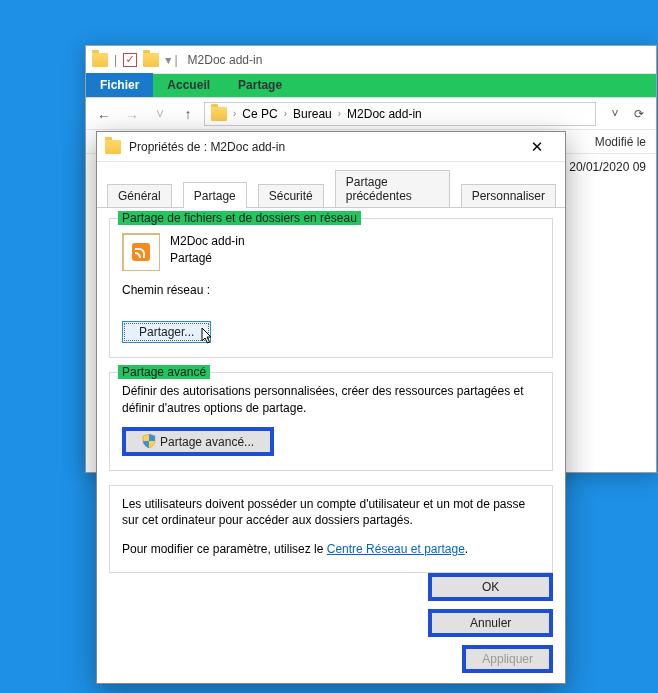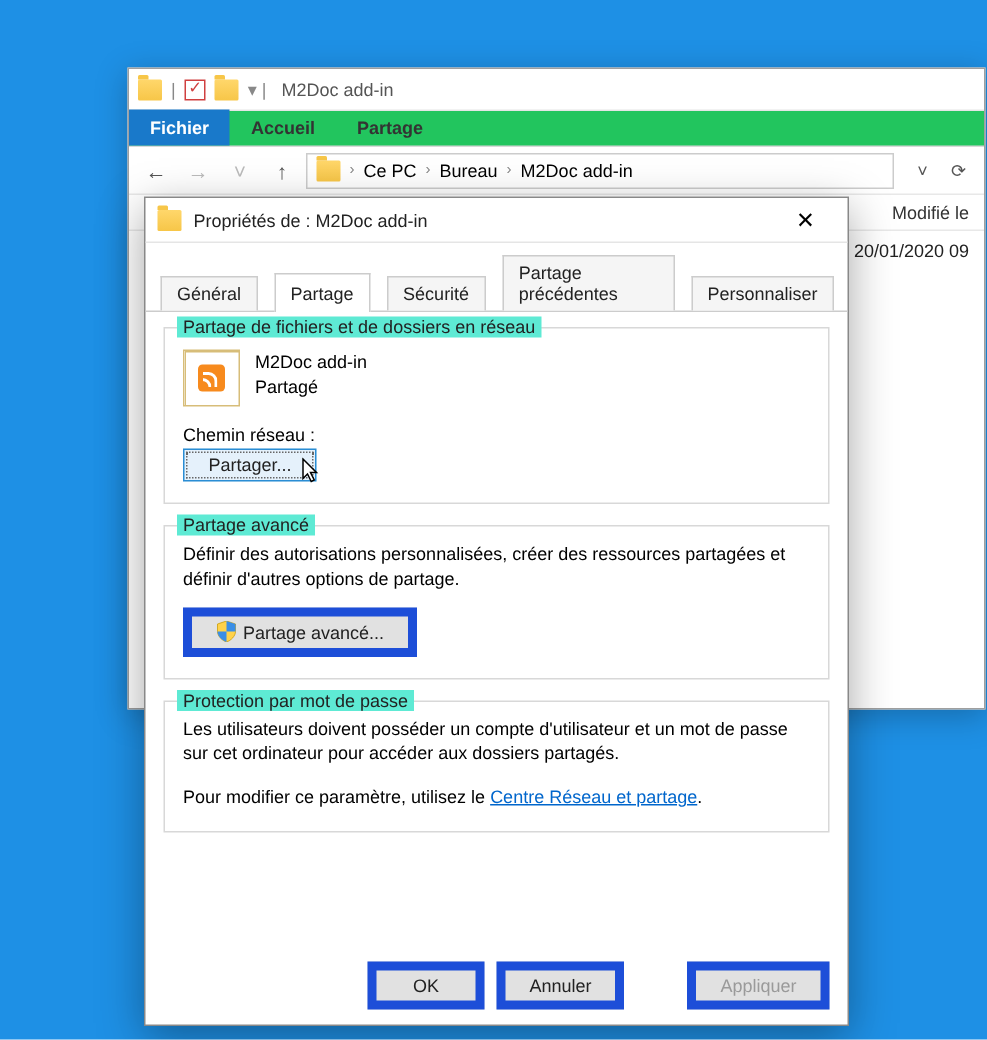--- a/index.html
+++ b/index.html
@@ -121,21 +121,21 @@
     top:1px; z-index:2;
   }
   .tab-body{
     padding:10px 12px 12px 12px;
   }
   .group{
     border:1px solid #d8d8d8; padding:10px 12px 14px 12px; margin-bottom:14px;
     position:relative;
   }
   .group-legend{
-    position:absolute; top:-8px; left:8px; background:#5eead4; padding:0 4px;
+    position:absolute; top:-8px; left:8px; background:#22c55e; padding:0 4px;
     color:#222;
   }
   .share-row{ display:flex; gap:10px; align-items:flex-start; margin-top:4px;}
   .share-thumb{
     width:38px; height:38px; border:1px solid #d7bd79; background:#fff;
     display:flex; align-items:center; justify-content:center;
     box-shadow: 1px 1px 0 #d7bd79 inset;
   }
   .rss-badge{
     width:18px;height:18px;background:#f78a1d;border-radius:3px;position:relative;
@@ -143,40 +143,40 @@
   .rss-badge::before,.rss-badge::after{
     content:"";position:absolute;border:2px solid #fff;border-left:none;border-bottom:none;
     border-radius:0 6px 0 0;
   }
   .rss-badge::before{width:8px;height:8px;left:3px;bottom:3px;}
   .rss-badge::after{width:4px;height:4px;left:3px;bottom:3px;}
   .share-info div{line-height:1.4;}
   .chemin{ margin-top:12px; }
   .chemin-path{ color:#222; margin-top:2px;}
   .btn{
-    border:6px solid #1d4ed8; background:#e1e1e1; padding:3px 16px;
+    border:4px solid #1d4ed8; background:#e1e1e1; padding:3px 16px;
     font-family:inherit; font-size:12px; color:#222; min-width:74px;
   }
   .btn.focus{
     border:1px solid #2a8dd4; background:#e5f1fb;
     outline:1px dotted #666; outline-offset:-3px;
   }
   .btn.disabled{ color:#9a9a9a;margin-left:34px; }
-  .partager-row{ margin-top:2px; position:relative; display:inline-block;}
+  .partager-row{ margin-top:24px; position:relative; display:inline-block;}
   .cursor{
     position:absolute; right:-4px; bottom:-2px; font-size:14px; color:#000;
     transform: translate(0,0);
   }
   .adv-btn-row{ margin-top:10px;}
   .shield{
     display:inline-block; width:14px;height:14px; vertical-align:-2px; margin-right:4px;
   }
   .link{ color:#0066cc; text-decoration:underline;margin-top:32px; }
   .dlg-buttons{
-    position:absolute; bottom:10px; right:12px; display:flex; gap:8px;
+    position:absolute; bottom:10px; right:12px; display:flex; gap:8px;flex-direction:column;
   }
   .dlg-buttons .btn{ min-width:78px; text-align:center;}
 </style>
 </head>
 <body>
 
 <div class="explorer">
   <div class="explorer-title">
     <span class="folder-icon"></span>
     <span class="title-sep">|</span>
@@ -258,21 +258,20 @@
           <svg class="shield" viewBox="0 0 14 14">
             <path d="M7 0 L13 2 V7 C13 10 10 13 7 14 C4 13 1 10 1 7 V2 Z" fill="#ffd24a" stroke="#c79a00" stroke-width="0.5"></path>
             <path d="M7 0 L13 2 V7 L7 7 Z" fill="#3a8ee6"></path>
             <path d="M7 7 L7 14 C4 13 1 10 1 7 Z" fill="#3a8ee6"></path>
           </svg><span>Partage avancé...</span>
         </button>
       </div>
     </div>
 
     <div class="group">
-      <span class="group-legend">Protection par mot de passe</span>
       <div style="line-height:1.4;">Les utilisateurs doivent posséder un compte d'utilisateur et un mot de passe sur cet ordinateur pour accéder aux dossiers partagés.</div>
       <div style="margin-top:12px; line-height:1.4;">
         <span>Pour modifier ce paramètre, utilisez le </span><a href="#" class="link">Centre Réseau et partage</a><span>.</span>
       </div>
     </div>
 
   </div>
 
   <div class="dlg-buttons">
     <button class="btn">OK</button>

